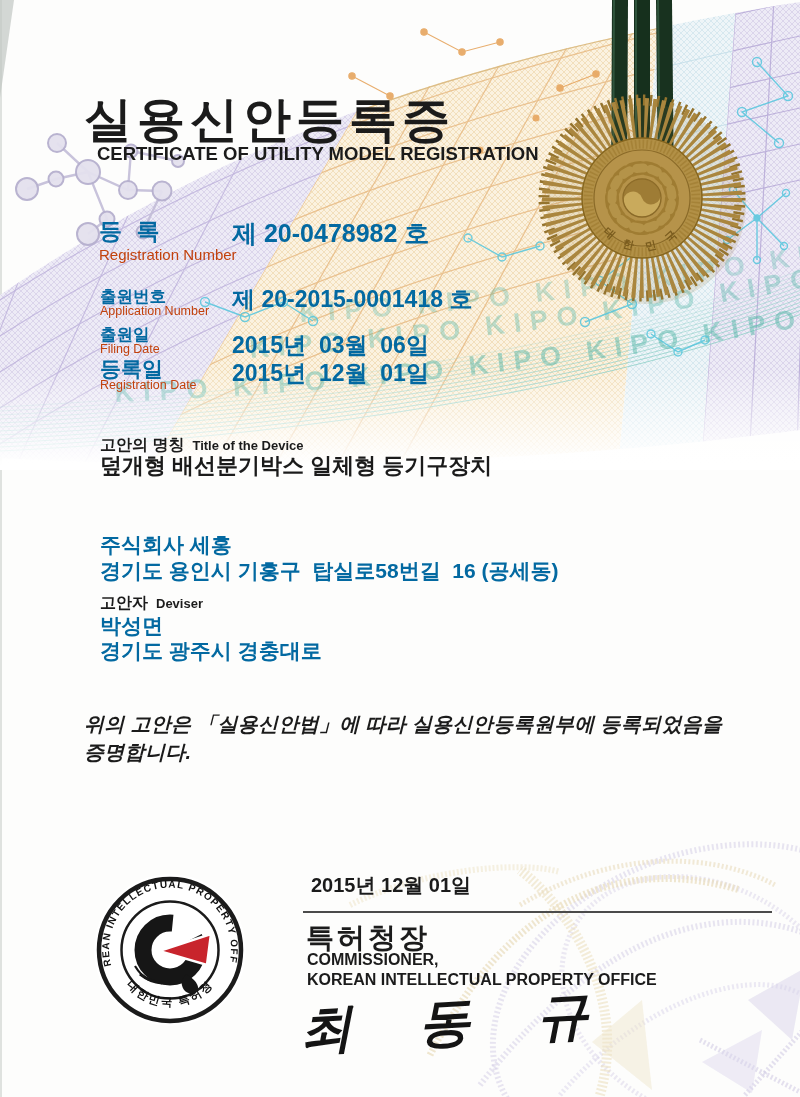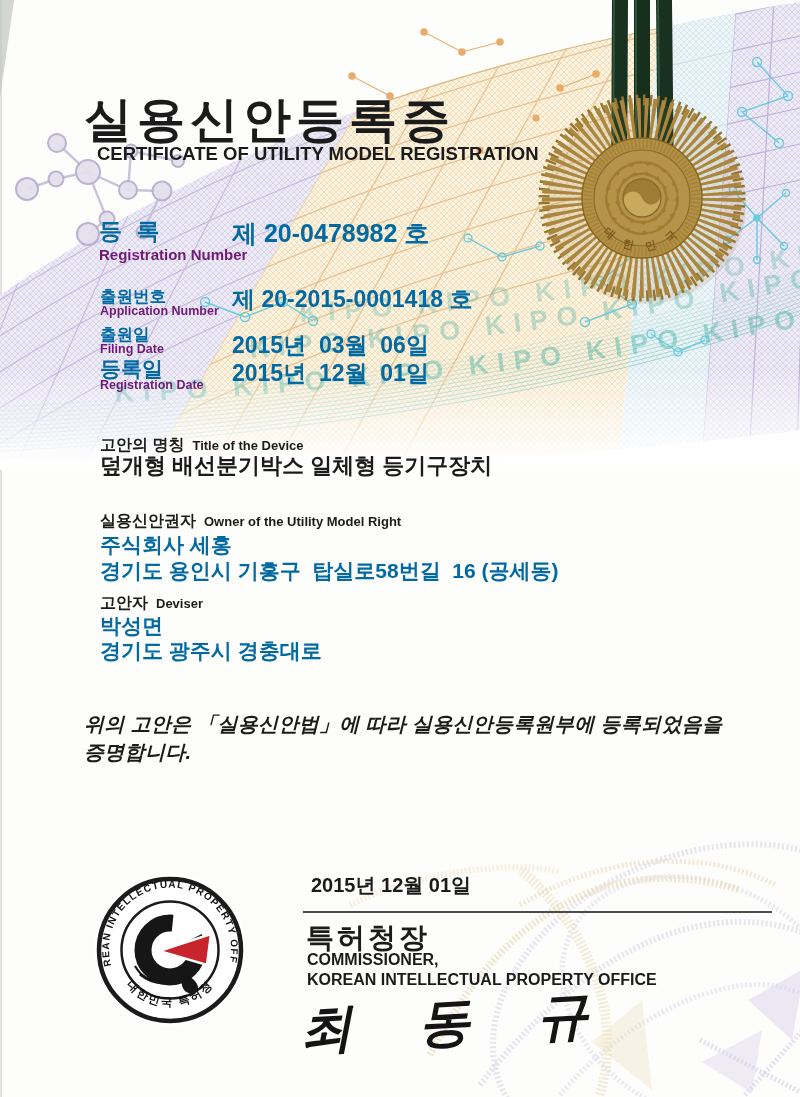--- a/index.html
+++ b/index.html
@@ -1,21 +1,21 @@
 <!DOCTYPE html>
 <html><head>
 <meta charset="utf-8">
 <style>
   html,body{margin:0;padding:0;background:#e8e8e8;}
   .page{position:relative;width:800px;height:1097px;background:#fdfdfc;overflow:hidden;
         font-family:"Liberation Sans",sans-serif;color:#1b1b1b;}
   svg.bg{position:absolute;left:0;top:0;}
   .abs{position:absolute;}
   .lko{font-weight:800;color:#0369a1;}
-  .len{font-weight:700;color:#701a75;}
+  .len{font-weight:400;color:#c2410c;}
   .val{font-weight:700;color:#0369a1;white-space:pre-wrap;}
   .pair .ko{font-weight:800;font-size:16px;}
   .pair .en{font-weight:700;font-size:13px;margin-left:8px;}
   .stmt-ko{font-weight:800;font-size:20px;line-height:1.4;width:712px;word-break:keep-all;letter-spacing:0.3px;font-style:italic;}
   .stmt-en{font-weight:700;font-size:18.5px;line-height:1.32;width:706px;}
   .divider{height:2px;background:#4b4b4b;}
   .sig{font-family:"DejaVu Serif",serif;font-style:italic;font-weight:600;font-size:52px;
        letter-spacing:18px;word-spacing:12px;transform:rotate(-3deg);color:#141414;}
 </style>
 </head>
@@ -296,23 +296,20 @@
 
 <div class="abs lko" style="left:100px;top:355px;font-size:21px;">등록일</div>
 <div class="abs len" style="left:100px;top:378px;font-size:12.5px;">Registration Date</div>
 <div class="abs val" style="left:232px;top:358px;font-size:23px;">2015년  12월  01일</div>
 
 <div class="abs pair" style="left:100px;top:435px;">
   <span class="ko">고안의 명칭</span><span class="en">Title of the Device</span>
 </div>
 <div class="abs" style="left:100px;top:451px;font-size:22px;font-weight:800;">덮개형 배선분기박스 일체형 등기구장치</div>
 
-<div class="abs pair" style="left:100px;top:511px;">
-  <span class="ko">실용신안권자</span><span class="en">Owner of the Utility Model Right</span>
-</div>
 <div class="abs val" style="left:100px;top:531px;font-size:21px;font-weight:800;">주식회사 세홍</div>
 <div class="abs val" style="left:100px;top:557px;font-size:21px;font-weight:800;">경기도 용인시 기흥구  탑실로58번길  16 (공세동)</div>
 
 <div class="abs pair" style="left:100px;top:593px;">
   <span class="ko">고안자</span><span class="en">Deviser</span>
 </div>
 <div class="abs val" style="left:100px;top:612px;font-size:21px;font-weight:800;">박성면</div>
 <div class="abs val" style="left:100px;top:637px;font-size:21px;font-weight:800;">경기도 광주시 경충대로</div>
 
 <div class="abs stmt-ko" style="left:84px;top:710px;">위의 고안은 「실용신안법」에 따라 실용신안등록원부에 등록되었음을 증명합니다.</div>

